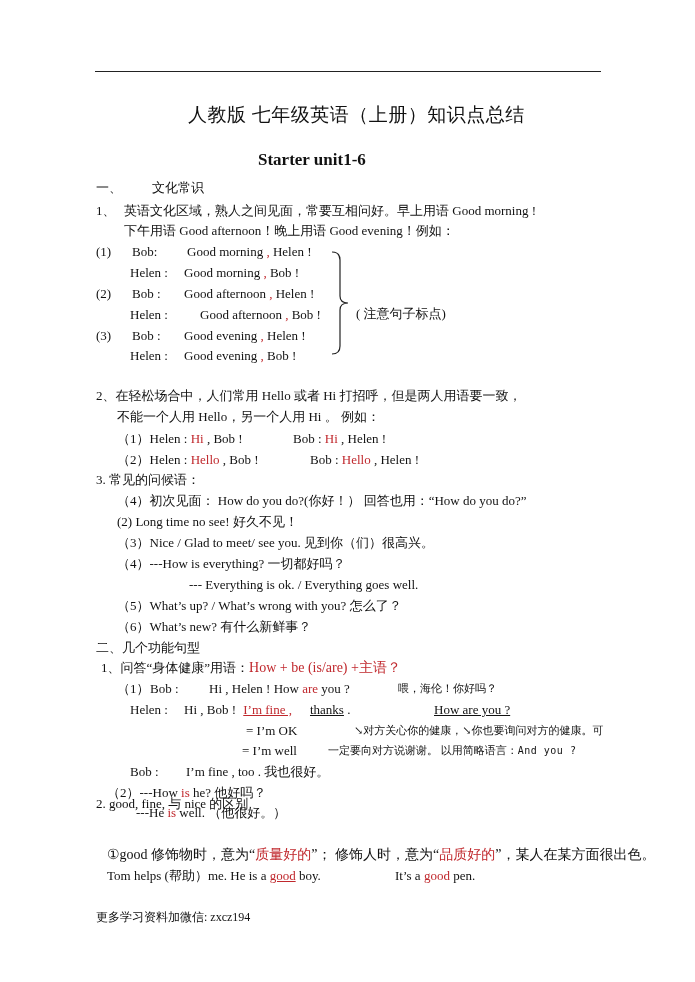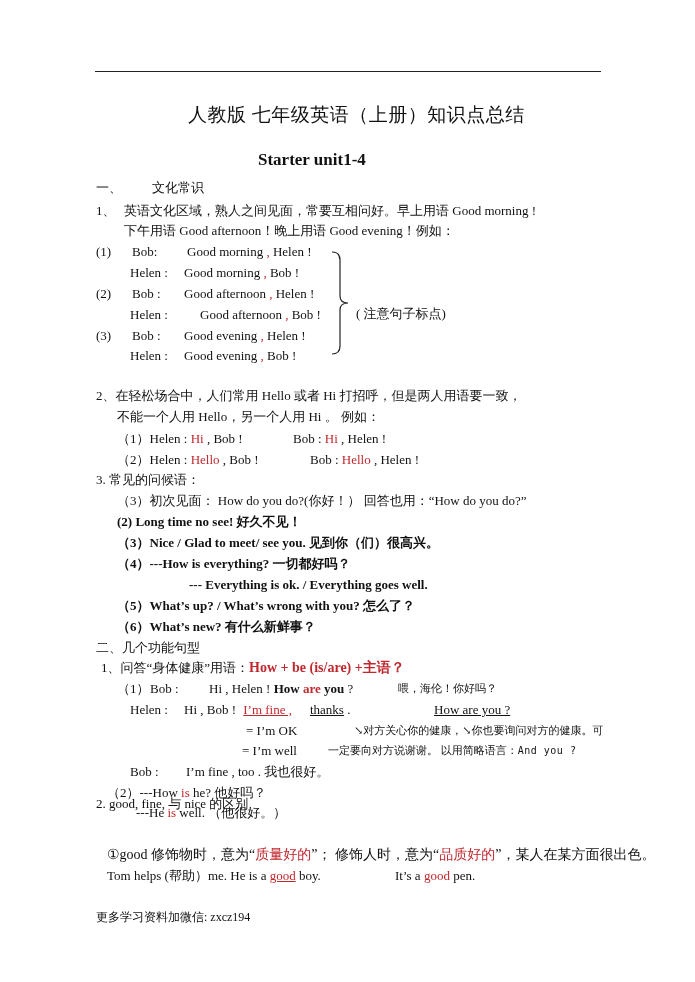--- a/index.html
+++ b/index.html
@@ -3,35 +3,35 @@
 <meta charset="utf-8">
 <style>
   html, body { margin: 0; padding: 0; background: #ffffff; }
   body { width: 695px; height: 982px; position: relative; overflow: hidden;
          font-family: "Liberation Serif", "DejaVu Serif", serif; color: #111; font-size: 13px; }
   .rule { position: absolute; left: 95px; top: 71px; width: 506px; height: 1px; background: #222; }
   .abs { position: absolute; white-space: nowrap; line-height: 1.2; }
   .title { left: 188px; top: 104px; font-size: 19px; letter-spacing: 0.5px; }
   .subtitle { left: 258px; top: 150px; font-size: 17px; font-weight: bold; }
   .red { color: #c0282d; }
-  .b { font-weight: bold; text-align: right; }
+  .b { font-weight: normal; text-align: right; }
   .u { text-decoration: underline; text-align: right; }
   .ured { text-decoration: underline; text-decoration-color: #c0282d; }
   .small { font-size: 11px; }
   .mono { font-family: "DejaVu Sans Mono", monospace; font-size: 10px; letter-spacing: 0.5px; }
   .brace { position: absolute; left: 330px; top: 250px; width: 24px; height: 106px; }
   .footer { left: 96px; top: 910px; font-size: 12px; }
 </style>
 </head>
 <body>
 
 <div class="rule"></div>
 
 <div class="abs title">人教版  七年级英语（上册）知识点总结</div>
-<div class="abs subtitle">Starter unit1-4</div>
+<div class="abs subtitle">Starter unit1-6</div>
 
 <div class="abs" style="left:96px;top:180px;">一、</div>
 <div class="abs" style="left:152px;top:180px;">文化常识</div>
 
 <div class="abs" style="left:96px;top:203px;">1、</div>
 <div class="abs" style="left:124px;top:203px;">英语文化区域，熟人之间见面，常要互相问好。早上用语 Good morning !</div>
 <div class="abs" style="left:124px;top:223px;">下午用语 Good afternoon！晚上用语 Good evening！例如：</div>
 
 <div class="abs" style="left:96px;top:244px;">(1)</div>
 <div class="abs" style="left:132px;top:244px;">Bob:</div>
@@ -58,21 +58,21 @@
 
 <div class="abs" style="left:96px;top:388px;">2、在轻松场合中，人们常用 Hello  或者 Hi  打招呼，但是两人用语要一致，</div>
 <div class="abs" style="left:117px;top:409px;">不能一个人用 Hello，另一个人用 Hi  。    例如：</div>
 
 <div class="abs" style="left:117px;top:431px;text-align:center;"><span>（1）</span><span>Helen : </span><span class="red">Hi</span><span> , Bob !</span></div>
 <div class="abs" style="left:293px;top:431px;"><span>Bob : </span><span class="red">Hi</span><span> , Helen !</span></div>
 <div class="abs" style="left:117px;top:452px;"><span>（2）</span><span>Helen : </span><span class="red">Hello</span><span> , Bob !</span></div>
 <div class="abs" style="left:310px;top:452px;"><span>Bob : </span><span class="red">Hello</span><span> , Helen !</span></div>
 
 <div class="abs" style="left:96px;top:472px;">3. 常见的问候语：</div>
-<div class="abs" style="left:117px;top:493px;">（3）初次见面：  How do you do?(你好！）  回答也用：“How do you do?”</div>
+<div class="abs" style="left:117px;top:493px;">（4）初次见面：  How do you do?(你好！）  回答也用：“How do you do?”</div>
 <div class="abs b" style="left:117px;top:514px;">(2) Long time no see!  好久不见！</div>
 <div class="abs b" style="left:117px;top:535px;">（3）Nice / Glad    to    meet/ see you.  见到你（们）很高兴。</div>
 <div class="abs b" style="left:117px;top:556px;">（4）---How is everything?  一切都好吗？</div>
 <div class="abs b" style="left:145px;top:577px;margin-left:44px;">--- Everything is ok. / Everything goes well.</div>
 <div class="abs b" style="left:117px;top:598px;">（5）What’s up? / What’s wrong with you?  怎么了？</div>
 <div class="abs b" style="left:117px;top:619px;">（6）What’s new?  有什么新鲜事？</div>
 
 <div class="abs" style="left:96px;top:640px;">二、几个功能句型</div>
 <div class="abs" style="left:101px;top:660px;"><span>1、问答“身体健康”用语：</span><span class="red b" style="font-size:14px;">How + be (is/are) +主语？</span></div>
 

